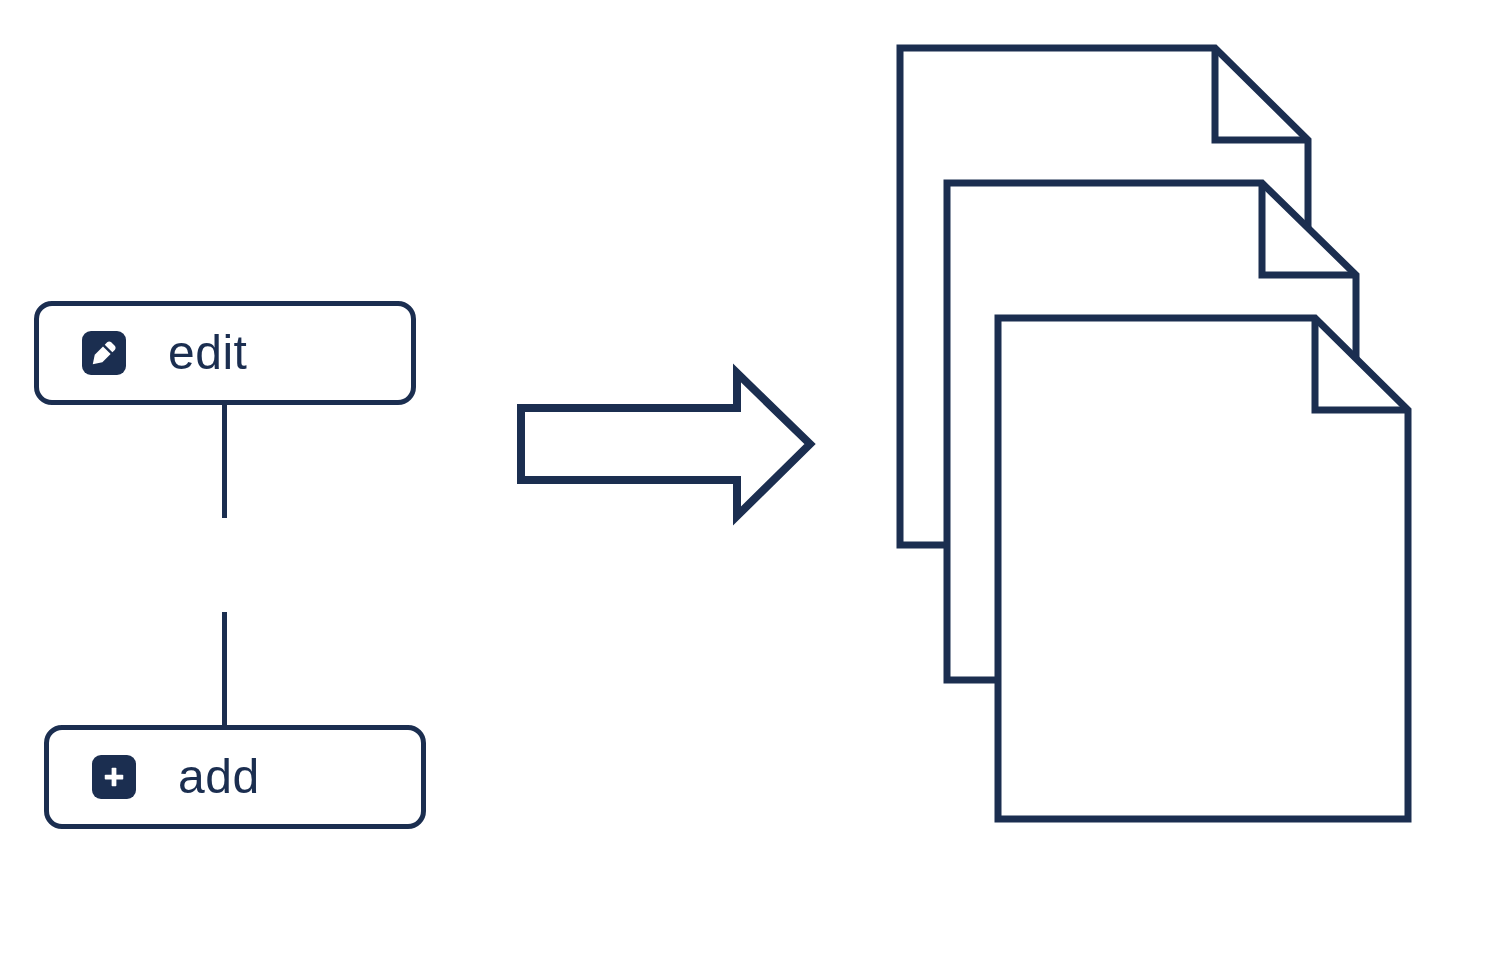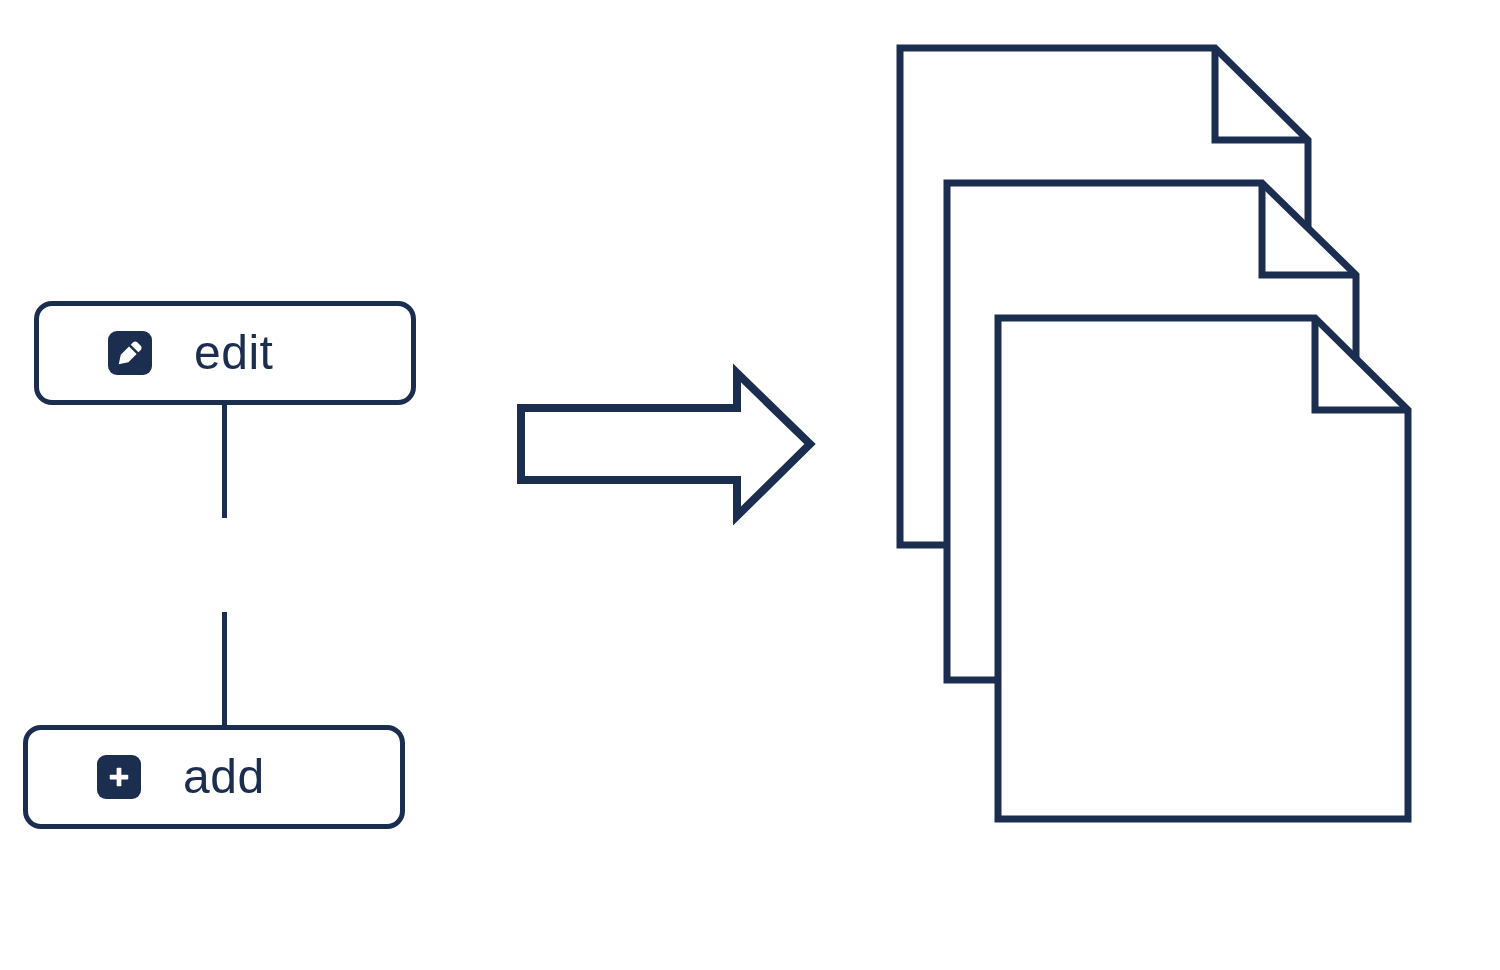--- a/index.html
+++ b/index.html
@@ -25,26 +25,26 @@
   .node {
     position: absolute;
     box-sizing: border-box;
     width: 382px;
     height: 104px;
     border: 5px solid #1b2e50;
     border-radius: 18px;
     background: #ffffff;
     display: flex;
     align-items: center;
-    padding-left: 69px;
+    padding-left: 43px;
     z-index: 3;
   }
   .node-edit { left: 34px; top: 301px; }
   .node-wrap { left: 34px; top: 513px; }
-  .node-add  { left: 23px; top: 725px; }
+  .node-add  { left: 44px; top: 725px; }
 
   .node-icon {
     width: 44px;
     height: 44px;
     border-radius: 9px;
     background: #1b2e50;
     flex: 0 0 auto;
     display: flex;
     align-items: center;
     justify-content: center;

